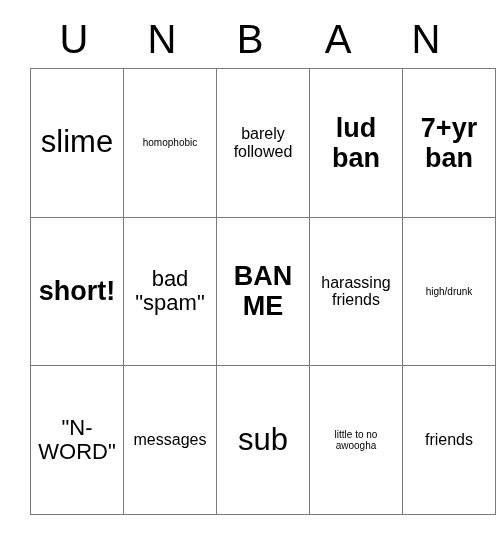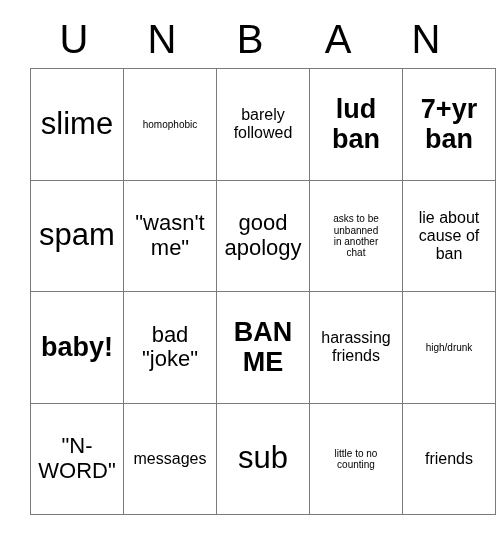--- a/index.html
+++ b/index.html
@@ -99,50 +99,26 @@
         <td class="cell sz-lg">
             <span class="cell-text">lud
 ban</span>
           </td>
         <td class="cell sz-lg">
             <span class="cell-text">7+yr
 ban</span>
           </td>
       </tr>
       <tr>
-        <td class="cell sz-xl">
-            <span class="cell-text">spam</span>
-          </td>
-        <td class="cell sz-md">
-            <span class="cell-text">"wasn't
-me"</span>
-          </td>
-        <td class="cell sz-md">
-            <span class="cell-text">good
-apology</span>
-          </td>
-        <td class="cell sz-xs">
-            <span class="cell-text">asks to be
-unbanned
-in another
-chat</span>
-          </td>
-        <td class="cell sz-sm">
-            <span class="cell-text">lie about
-cause of
-ban</span>
-          </td>
-      </tr>
-      <tr>
         <td class="cell sz-lg">
-            <span class="cell-text">baby!</span>
+            <span class="cell-text">short!</span>
           </td>
         <td class="cell sz-md">
             <span class="cell-text">bad
-"joke"</span>
+"spam"</span>
           </td>
         <td class="cell sz-lg">
             <span class="cell-text">BAN
 ME</span>
           </td>
         <td class="cell sz-sm">
             <span class="cell-text">harassing
 friends</span>
           </td>
         <td class="cell sz-xs">
@@ -155,21 +131,21 @@
 WORD"</span>
           </td>
         <td class="cell sz-sm">
             <span class="cell-text">messages</span>
           </td>
         <td class="cell sz-xl">
             <span class="cell-text">sub</span>
           </td>
         <td class="cell sz-xs">
             <span class="cell-text">little to no
-counting</span>
+awoogha</span>
           </td>
         <td class="cell sz-sm">
             <span class="cell-text">friends</span>
           </td>
       </tr>
     </tbody>
   </table>
 
 </div>
 

